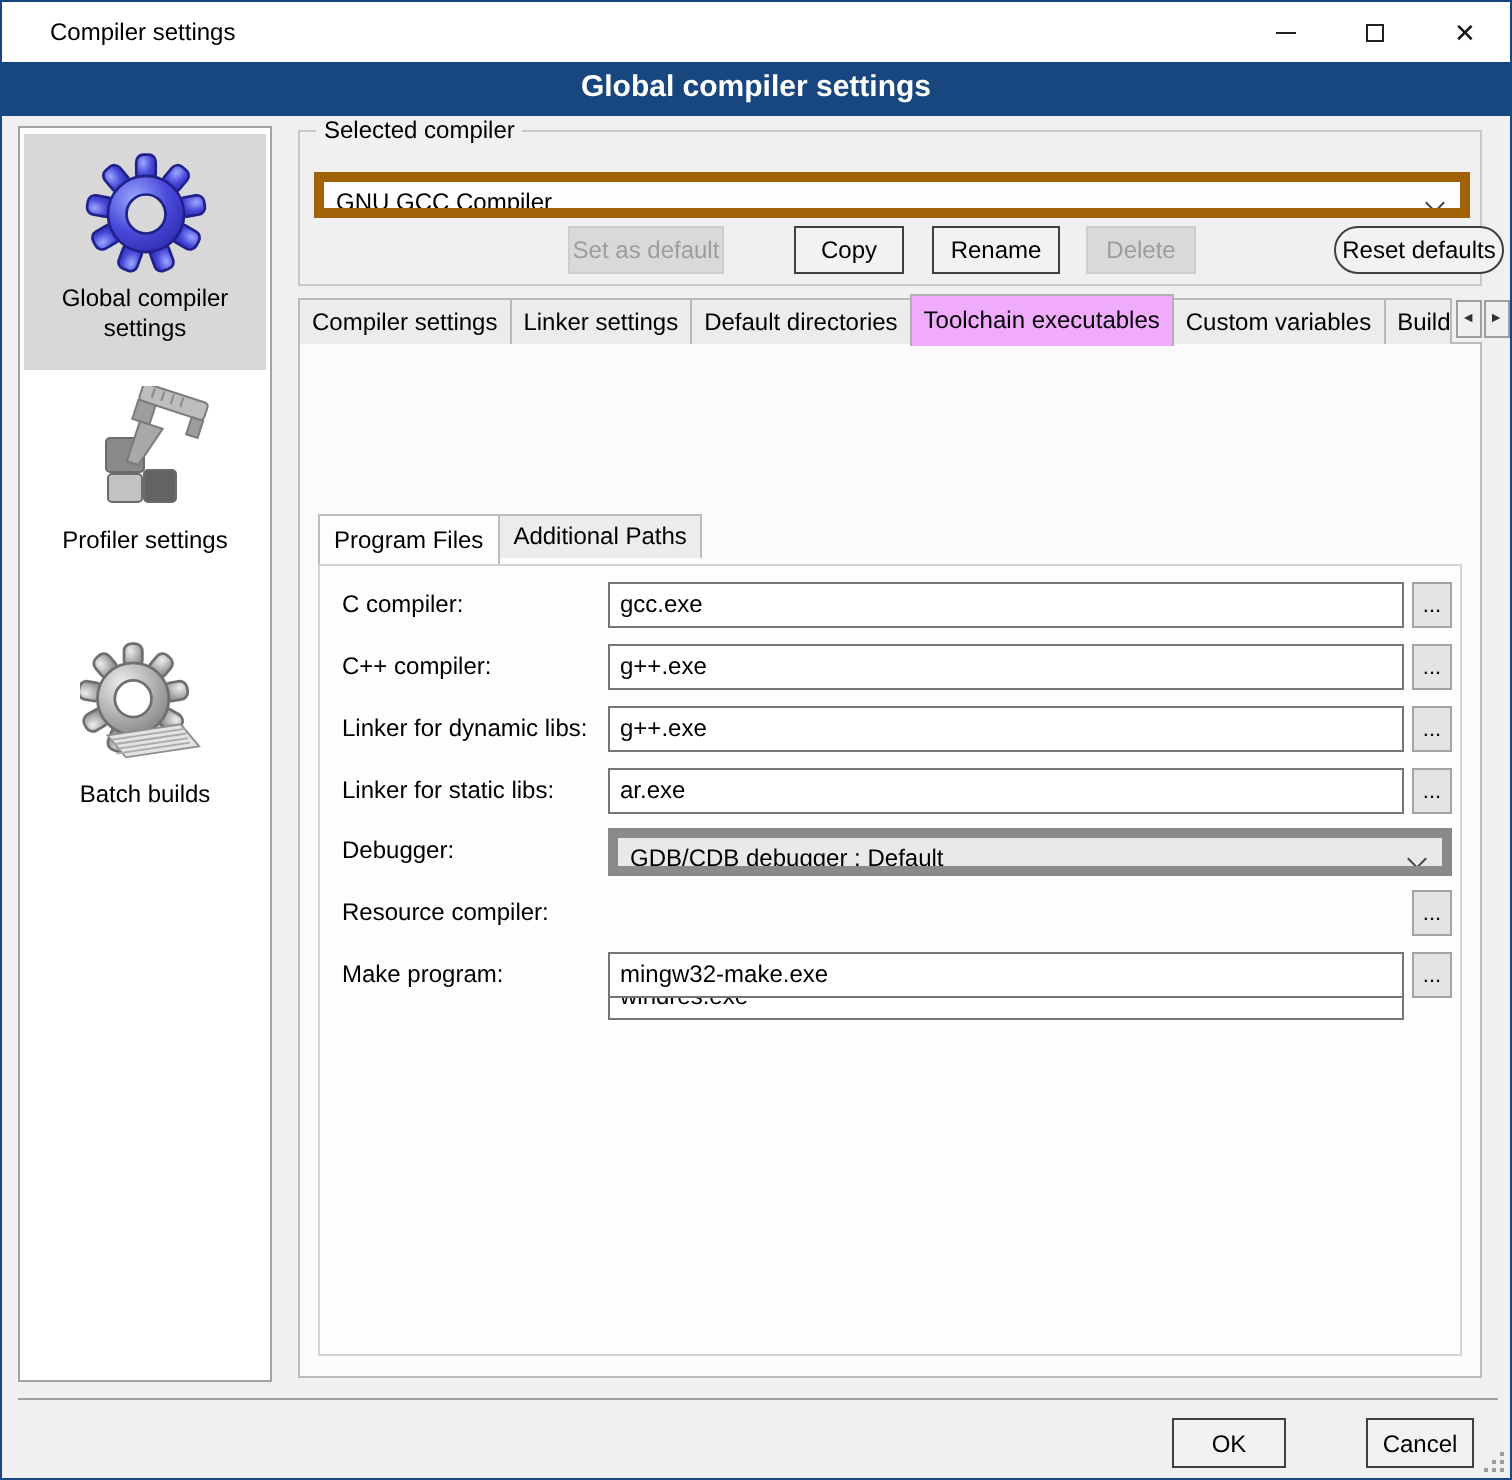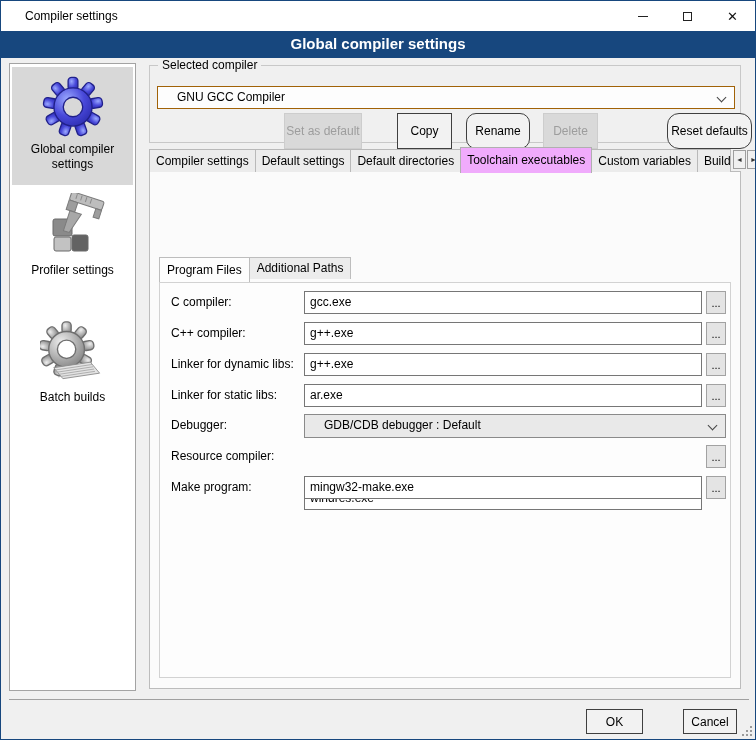--- a/index.html
+++ b/index.html
@@ -27,27 +27,27 @@
   .side-item.selected{background:#d8d8d8;}
   .si-1{top:3px;height:118px;padding-top:9px;}
   .si-2{top:127px;height:106px;padding-top:2px;}
   .si-3{top:252px;height:106px;padding-top:4px;}
   .side-label{margin-top:4px;line-height:15px;}
   
   .groupbox{position:absolute;border:1px solid #c8c8c8;}
   .gb-label{position:absolute;top:-8px;left:8px;padding:0 4px;background:#f0f0f0;}
   .gb-label.on-page{background:#fbfbfb;}
   
-  .combo{position:absolute;border:1px solid #a16207;background:#fdfdfd;line-height:21px;
-         padding-left:19px;cursor:pointer;overflow:hidden;}
+  .combo{position:absolute;border:5px solid #a16207;background:#fdfdfd;line-height:21px;
+         padding-left:6px;cursor:pointer;overflow:hidden;}
   .combo.grey{background:#e9e9e9;border-color:#8a8a8a;}
   .chev{position:absolute;right:9px;top:7px;width:7px;height:7px;border-right:1.5px solid #444;
         border-bottom:1.5px solid #444;transform:rotate(45deg);}
   
-  .btn{position:absolute;height:36px;background:#f2f2f2;border:1px solid #3f3f3f;
+  .btn{position:absolute;height:24px;background:#f2f2f2;border:1px solid #3f3f3f;
        font-family:"Liberation Sans",sans-serif;font-size:12px;text-align:center;
        padding:0;cursor:pointer;}
   .btn.disabled{background:#d9d9d9;border:1px solid #cdcdcd;color:#9d9d9d;cursor:default;}
   
   .tabbar{position:absolute;left:148px;top:145px;height:26px;display:flex;
           align-items:flex-end;z-index:3;}
   .tab{height:23px;line-height:22px;padding:0 6px;background:#ececec;border:1px solid #b9b9b9;
        border-bottom:none;margin-right:-1px;white-space:nowrap;cursor:pointer;}
   .tab.active{height:26px;line-height:25px;background:#f0abfc;border-color:#b0b0b0;
               margin-bottom:-1px;position:relative;z-index:4;}
@@ -200,27 +200,27 @@
 
   <div class="groupbox" style="left:148px;top:64px;width:592px;height:78px;">
     <span class="gb-label">Selected compiler</span>
   </div>
   <div class="combo" style="left:156px;top:85px;width:578px;height:23px;">
     <span>GNU GCC Compiler</span>
     <span class="chev"></span>
   </div>
   <button class="btn disabled" style="left:283px;top:112px;width:78px;">Set as default</button>
   <button class="btn" style="left:396px;top:112px;width:55px;">Copy</button>
-  <button class="btn" style="left:465px;top:112px;width:64px;border-radius:10px;">Rename</button>
+  <button class="btn" style="left:465px;top:112px;width:64px;">Rename</button>
   <button class="btn disabled" style="left:542px;top:112px;width:55px;">Delete</button>
   <button class="btn" style="left:666px;top:112px;width:85px;border-radius:12px;">Reset defaults</button>
 
   <div class="tabbar">
     <div class="tab">Compiler settings</div>
-    <div class="tab">Default settings</div>
+    <div class="tab">Linker settings</div>
     <div class="tab">Default directories</div>
     <div class="tab active">Toolchain executables</div>
     <div class="tab">Custom variables</div>
     <div class="tab clipped">Build</div>
     <div class="tab-arrows">
       <button class="tab-arrow"><span>◄</span></button>
       <button class="tab-arrow"><span>►</span></button>
     </div>
   </div>
 

